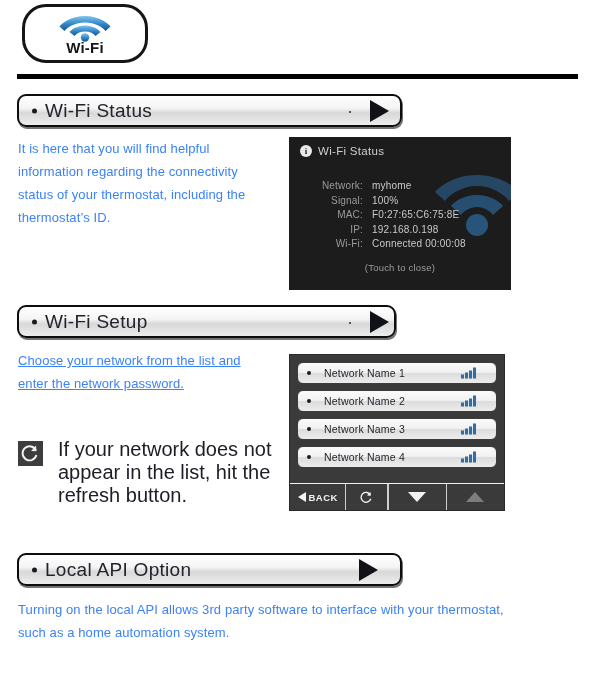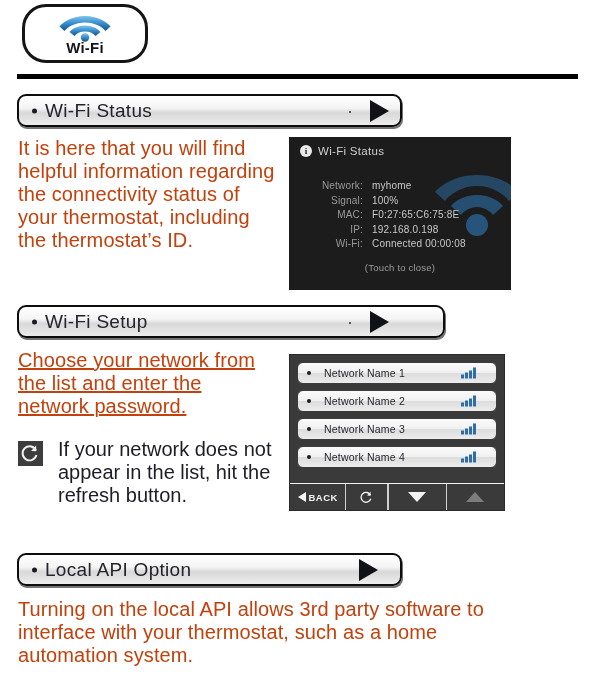--- a/index.html
+++ b/index.html
@@ -100,29 +100,29 @@
     top: 50%;
     transform: translateY(-50%);
     width: 0;
     height: 0;
     border-top: 11px solid transparent;
     border-bottom: 11px solid transparent;
     border-left: 19px solid #111118;
   }
 
   #bar-status  { left: 17px; top: 94px;  width: 385px; }
-  #bar-setup   { left: 17px; top: 305px; width: 428px; }
+  #bar-setup   { left: 17px; top: 305px; width: 379px; }
   #bar-api     { left: 17px; top: 553px; width: 385px; }
 
   
   .copy {
     position: absolute;
-    font-size: 20px;
+    font-size: 13px;
     line-height: 23px;
-    color: #c2410c;
+    color: #3b82f6;
     letter-spacing: .1px;
   }
   #copy-status { left: 18px; top: 137px; width: 258px; }
   #copy-setup  { left: 18px; top: 349px; width: 250px; text-decoration: underline; }
   #copy-api    { left: 18px; top: 598px; width: 490px; }
 
   
   .refresh-note {
     position: absolute;
     left: 18px;

